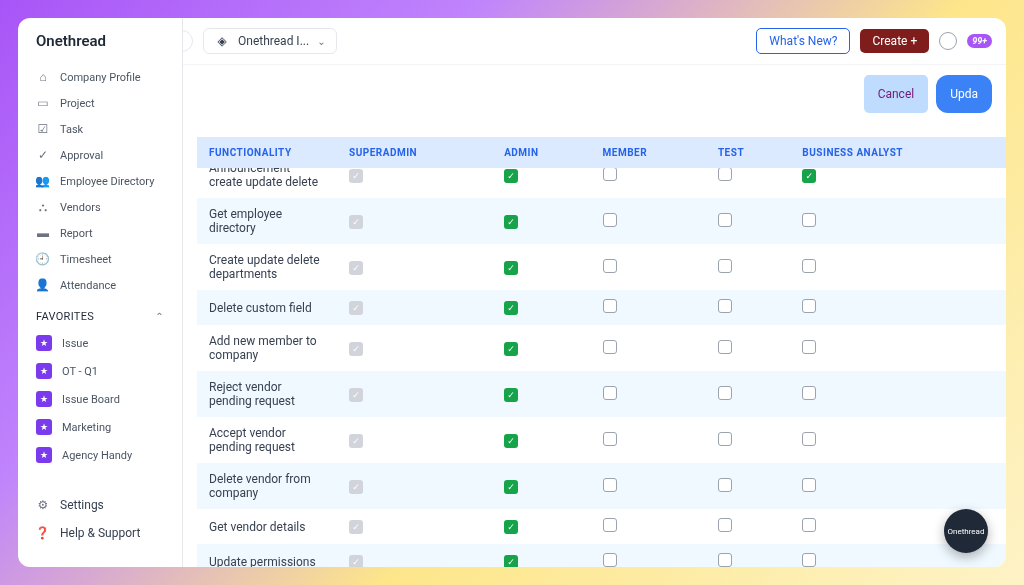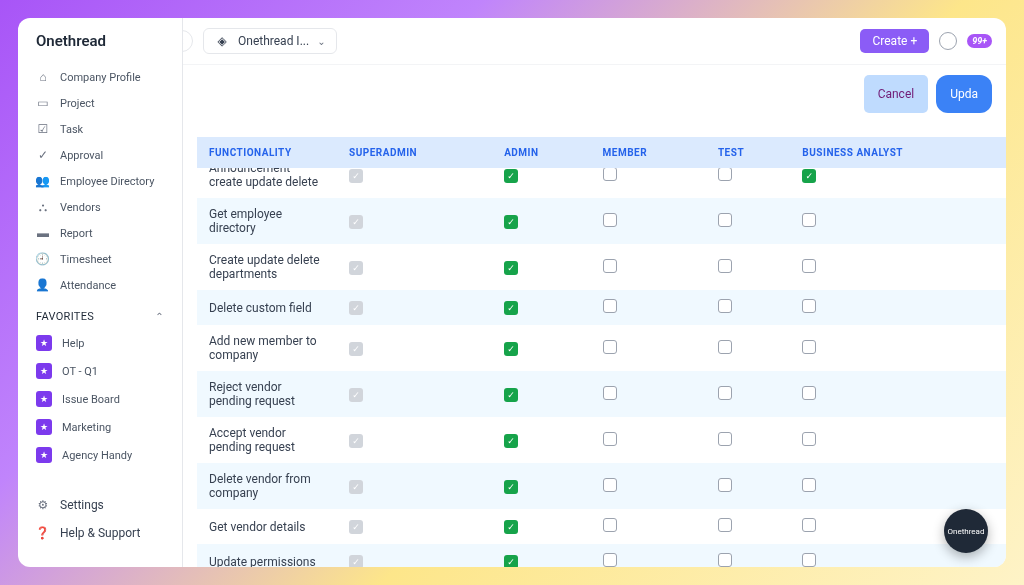--- a/index.html
+++ b/index.html
@@ -15,21 +15,21 @@
 .fav-icon { width: 16px; height: 16px; background: #7c3aed; border-radius: 3px; display: flex; align-items: center; justify-content: center; color: #fff; font-size: 9px; }
 .bottom-nav { margin-top: auto; padding-bottom: 6px; }
 .bottom-item { display: flex; align-items: center; gap: 10px; padding: 7px 18px; font-size: 12px; color: #374151; cursor: pointer; }
 .main { flex: 1; display: flex; flex-direction: column; overflow: hidden; }
 .topbar { display: flex; align-items: center; padding: 10px 14px; gap: 10px; border-bottom: 1px solid #f3f4f6; }
 .collapse-btn { width: 22px; height: 22px; border: 1px solid #e5e7eb; border-radius: 50%; display: flex; align-items: center; justify-content: center; font-size: 10px; color: #6b7280; cursor: pointer; margin-left: -26px; background: #fff; z-index: 2; }
 .workspace { display: flex; align-items: center; gap: 8px; border: 1px solid #e5e7eb; border-radius: 6px; padding: 4px 10px; font-size: 12px; color: #374151; cursor: pointer; }
 .ws-icon { width: 16px; height: 16px; display:flex; align-items:center; justify-content:center; }
 .spacer { flex: 1; }
 .btn-outline { border: 1px solid #2563eb; color: #2563eb; background: #fff; border-radius: 5px; padding: 5px 12px; font-size: 12px; cursor: pointer; }
-.btn-primary { background: #8b5cf6; color: #fff; border: none; border-radius: 5px; padding: 5px 12px; font-size: 12px; cursor: pointer; }
+.btn-primary { background: #7f1d1d; color: #fff; border: none; border-radius: 5px; padding: 5px 12px; font-size: 12px; cursor: pointer; }
 .bell { width: 18px; height: 18px; border: 1.5px solid #9ca3af; border-radius: 50%; cursor: pointer; }
 .badge99 { background: #a855f7; color: #fff; font-size: 9px; font-weight: 700; border-radius: 10px; padding: 2px 5px; font-style: italic; }
 .actions-row { display: flex; justify-content: flex-end; gap: 8px; padding: 10px 14px 8px; }
 .btn-cancel { background: #bfdbfe; color: #701a75; border: none; border-radius: 5px; padding: 6px 14px; font-size: 12px; cursor: pointer; }
 .btn-update { background: #3b82f6; color: #fff; border: none; border-radius: 12px; padding: 12px 14px; font-size: 12px; cursor: pointer; }
 .table-wrap { flex: 1; overflow: auto; padding: 0 14px 14px; }
 table { width: 100%; border-collapse: collapse; min-width: 900px; }
 thead th { background: #dbeafe; color: #2563eb; font-size: 10px; font-weight: 700; letter-spacing: 0.5px; text-align: left; padding: 10px 12px; text-transform: uppercase; position: sticky; top: 16px; }
 tbody td { padding: 9px 12px; font-size: 12px; color: #374151; vertical-align: middle; }
 tbody tr:nth-child(even) { background: #f0f9ff; }
@@ -86,21 +86,21 @@
           <span>Attendance</span>
         </div>
       </nav>
     <div class="fav-header">
       <span>FAVORITES</span>
       <span class="chev">⌃</span>
     </div>
     <div id="favs">
         <div class="fav-item">
           <span class="fav-icon">★</span>
-          <span>Help</span>
+          <span>Issue</span>
         </div>
         <div class="fav-item">
           <span class="fav-icon">★</span>
           <span>OT - Q1</span>
         </div>
         <div class="fav-item">
           <span class="fav-icon">★</span>
           <span>Issue Board</span>
         </div>
         <div class="fav-item">
@@ -126,20 +126,21 @@
 
   <main class="main">
     <div class="topbar">
       <div class="collapse-btn">‹</div>
       <div class="workspace">
         <span class="ws-icon">◈</span>
         <span>Onethread I...</span>
         <span class="chev">⌄</span>
       </div>
       <div class="spacer"></div>
+      <button class="btn-outline">What's New?</button>
       <button class="btn-primary">Create +</button>
       <div class="bell"></div>
       <div class="badge99">99+</div>
     </div>
 
     <div class="actions-row">
       <button class="btn-cancel">Cancel</button>
       <button class="btn-update">Upda</button>
     </div>
 

